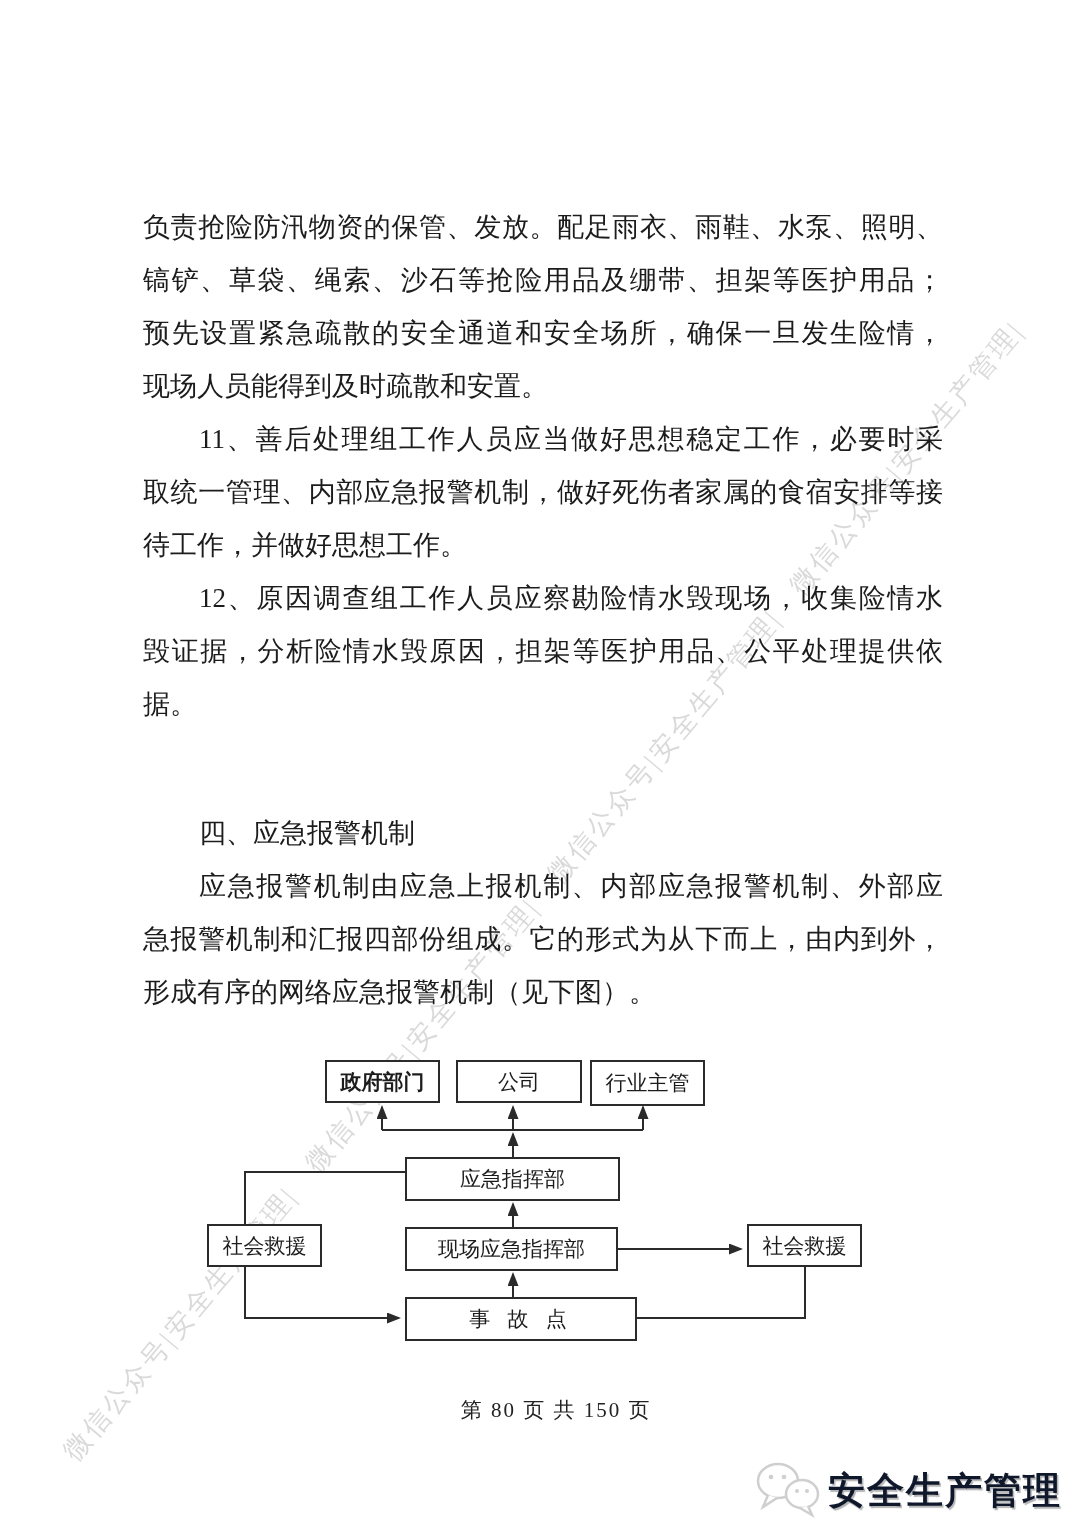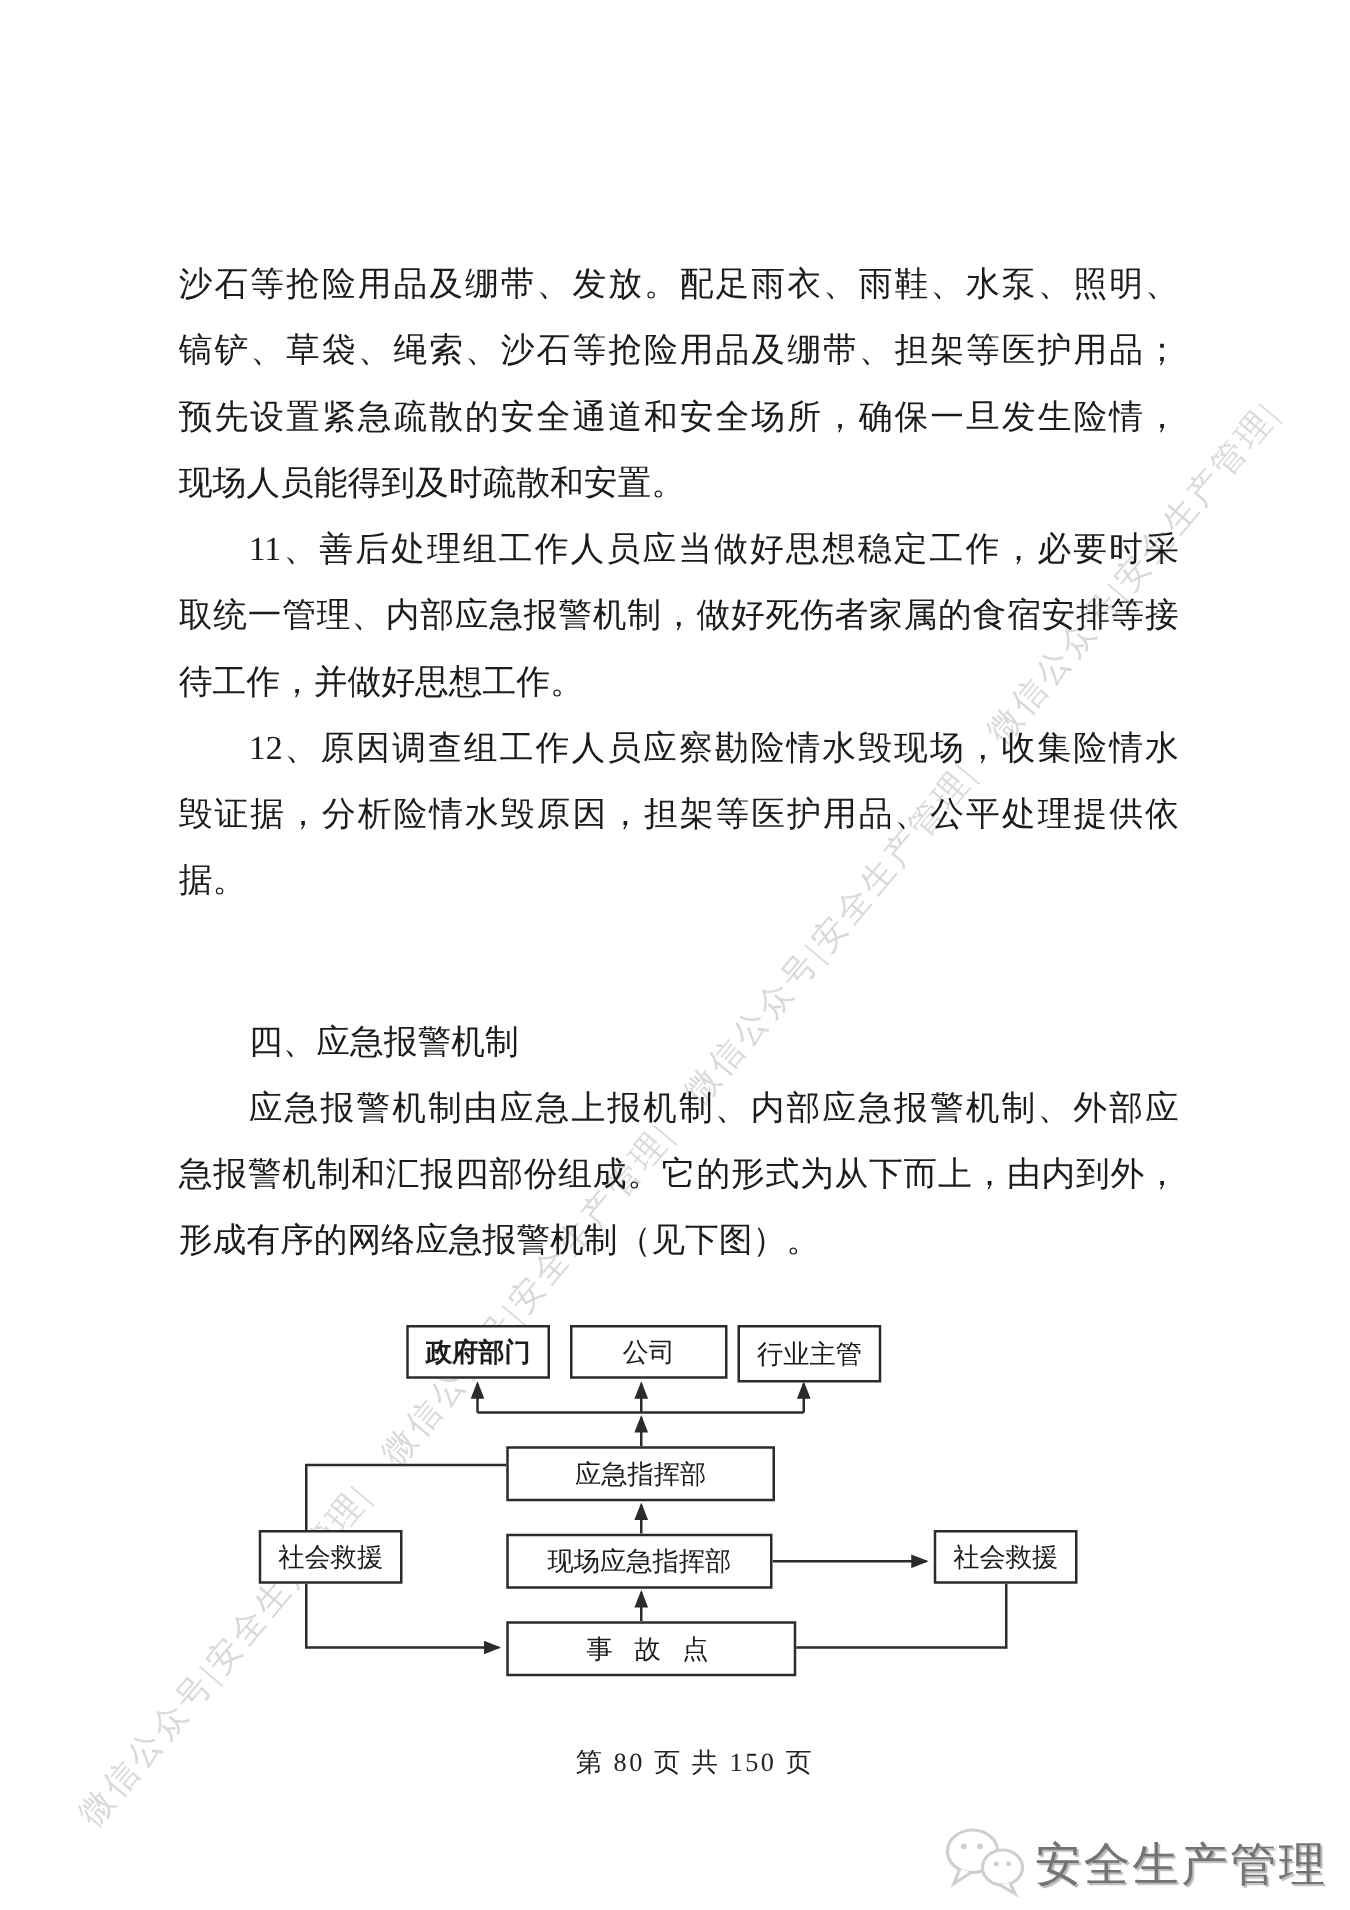--- a/index.html
+++ b/index.html
@@ -44,31 +44,31 @@
   
   .footer-page{
     position:absolute;left:0;top:1396px;width:1080px;z-index:1;
     text-align:center;font-size:21px;letter-spacing:2px;color:#222;margin-left:16px;
   }
   .brand{
     position:absolute;top:1460px;right:18px;z-index:1;
     display:flex;align-items:center;gap:4px;
   }
   .brand-label{
-    font-size:37px;font-weight:normal;letter-spacing:2px;
-    color:#737373;text-shadow:1.5px 1.5px 1px #b5b5b5;
+    font-size:37px;font-weight:bold;letter-spacing:2px;
+    color:#0f172a;text-shadow:1.5px 1.5px 1px #b5b5b5;
   }
 </style>
 </head>
 <body>
 
 <div class="watermark">微信公众号|安全生产管理|　微信公众号|安全生产管理|　微信公众号|安全生产管理|　微信公众号|安全生产管理|</div>
 
 <div class="text-col">
-  <div class="line">沙石等抢险用品及绷带、发放。配足雨衣、雨鞋、水泵、照明、</div>
+  <div class="line">负责抢险防汛物资的保管、发放。配足雨衣、雨鞋、水泵、照明、</div>
   <div class="line">镐铲、草袋、绳索、沙石等抢险用品及绷带、担架等医护用品；</div>
   <div class="line">预先设置紧急疏散的安全通道和安全场所，确保一旦发生险情，</div>
   <div class="line short">现场人员能得到及时疏散和安置。</div>
   <div class="line indent">11、善后处理组工作人员应当做好思想稳定工作，必要时采</div>
   <div class="line">取统一管理、内部应急报警机制，做好死伤者家属的食宿安排等接</div>
   <div class="line short">待工作，并做好思想工作。</div>
   <div class="line indent">12、原因调查组工作人员应察勘险情水毁现场，收集险情水</div>
   <div class="line">毁证据，分析险情水毁原因，担架等医护用品、公平处理提供依</div>
   <div class="line short">据。</div>
   <div class="line short indent heading-line">四、应急报警机制</div>

